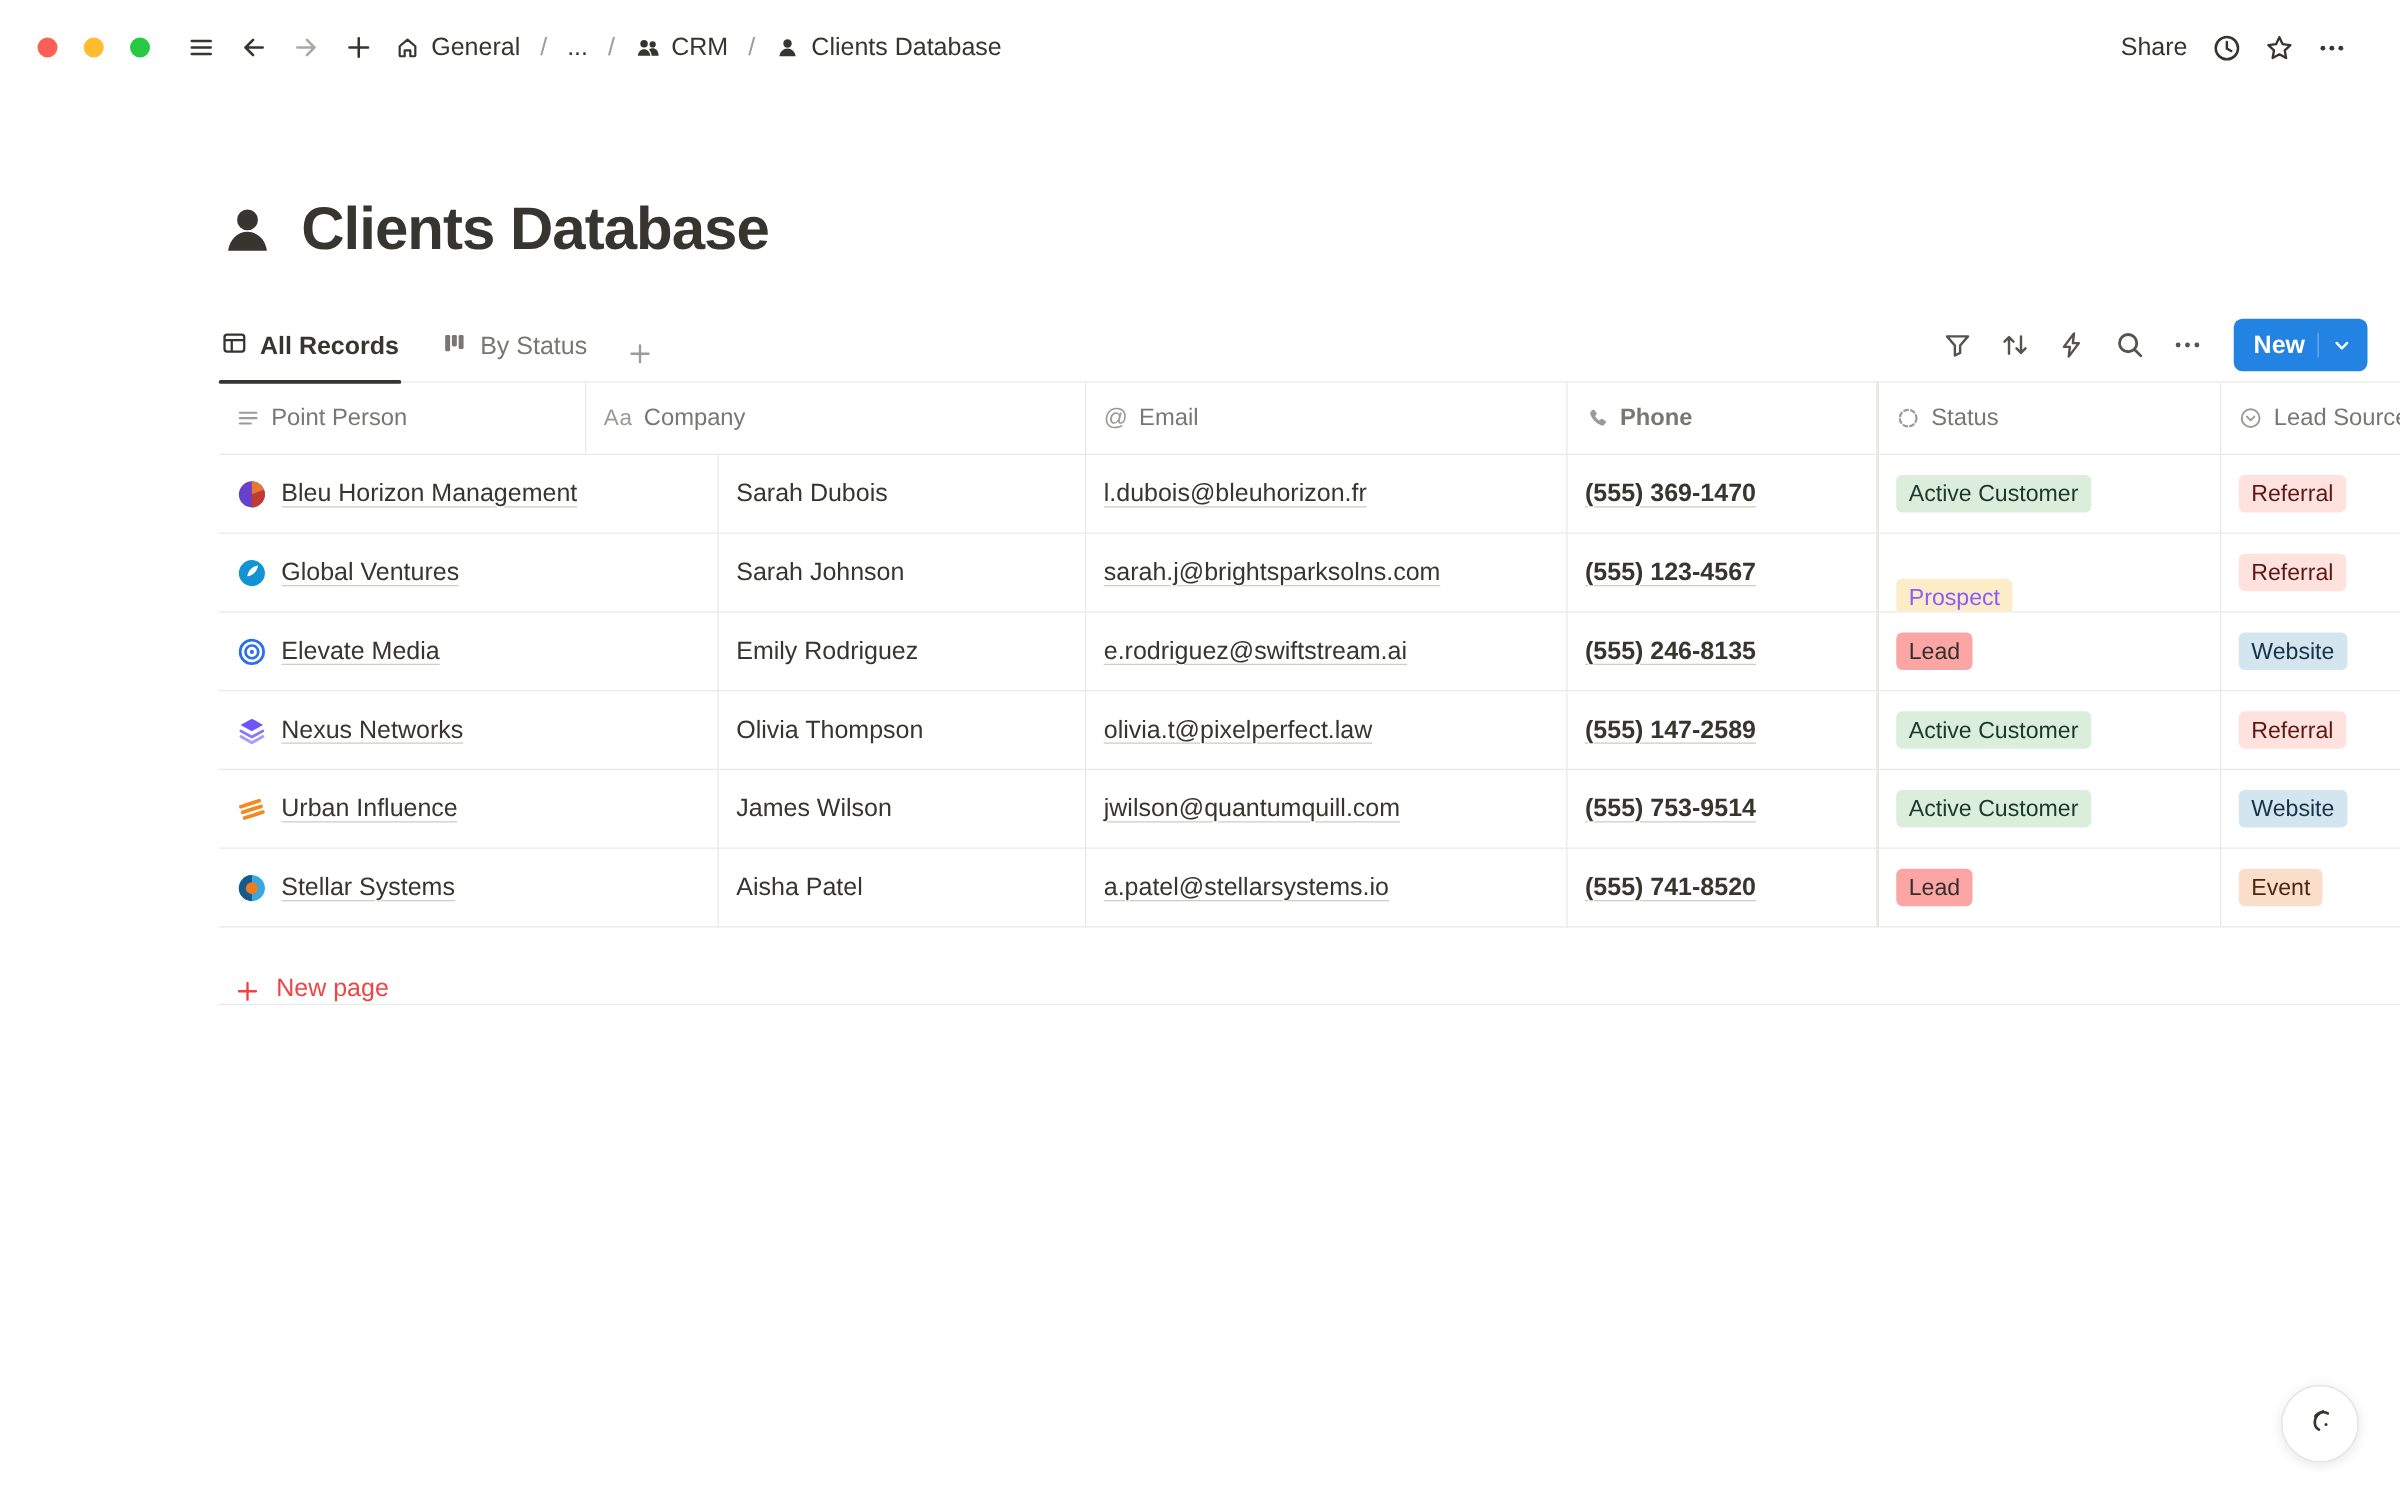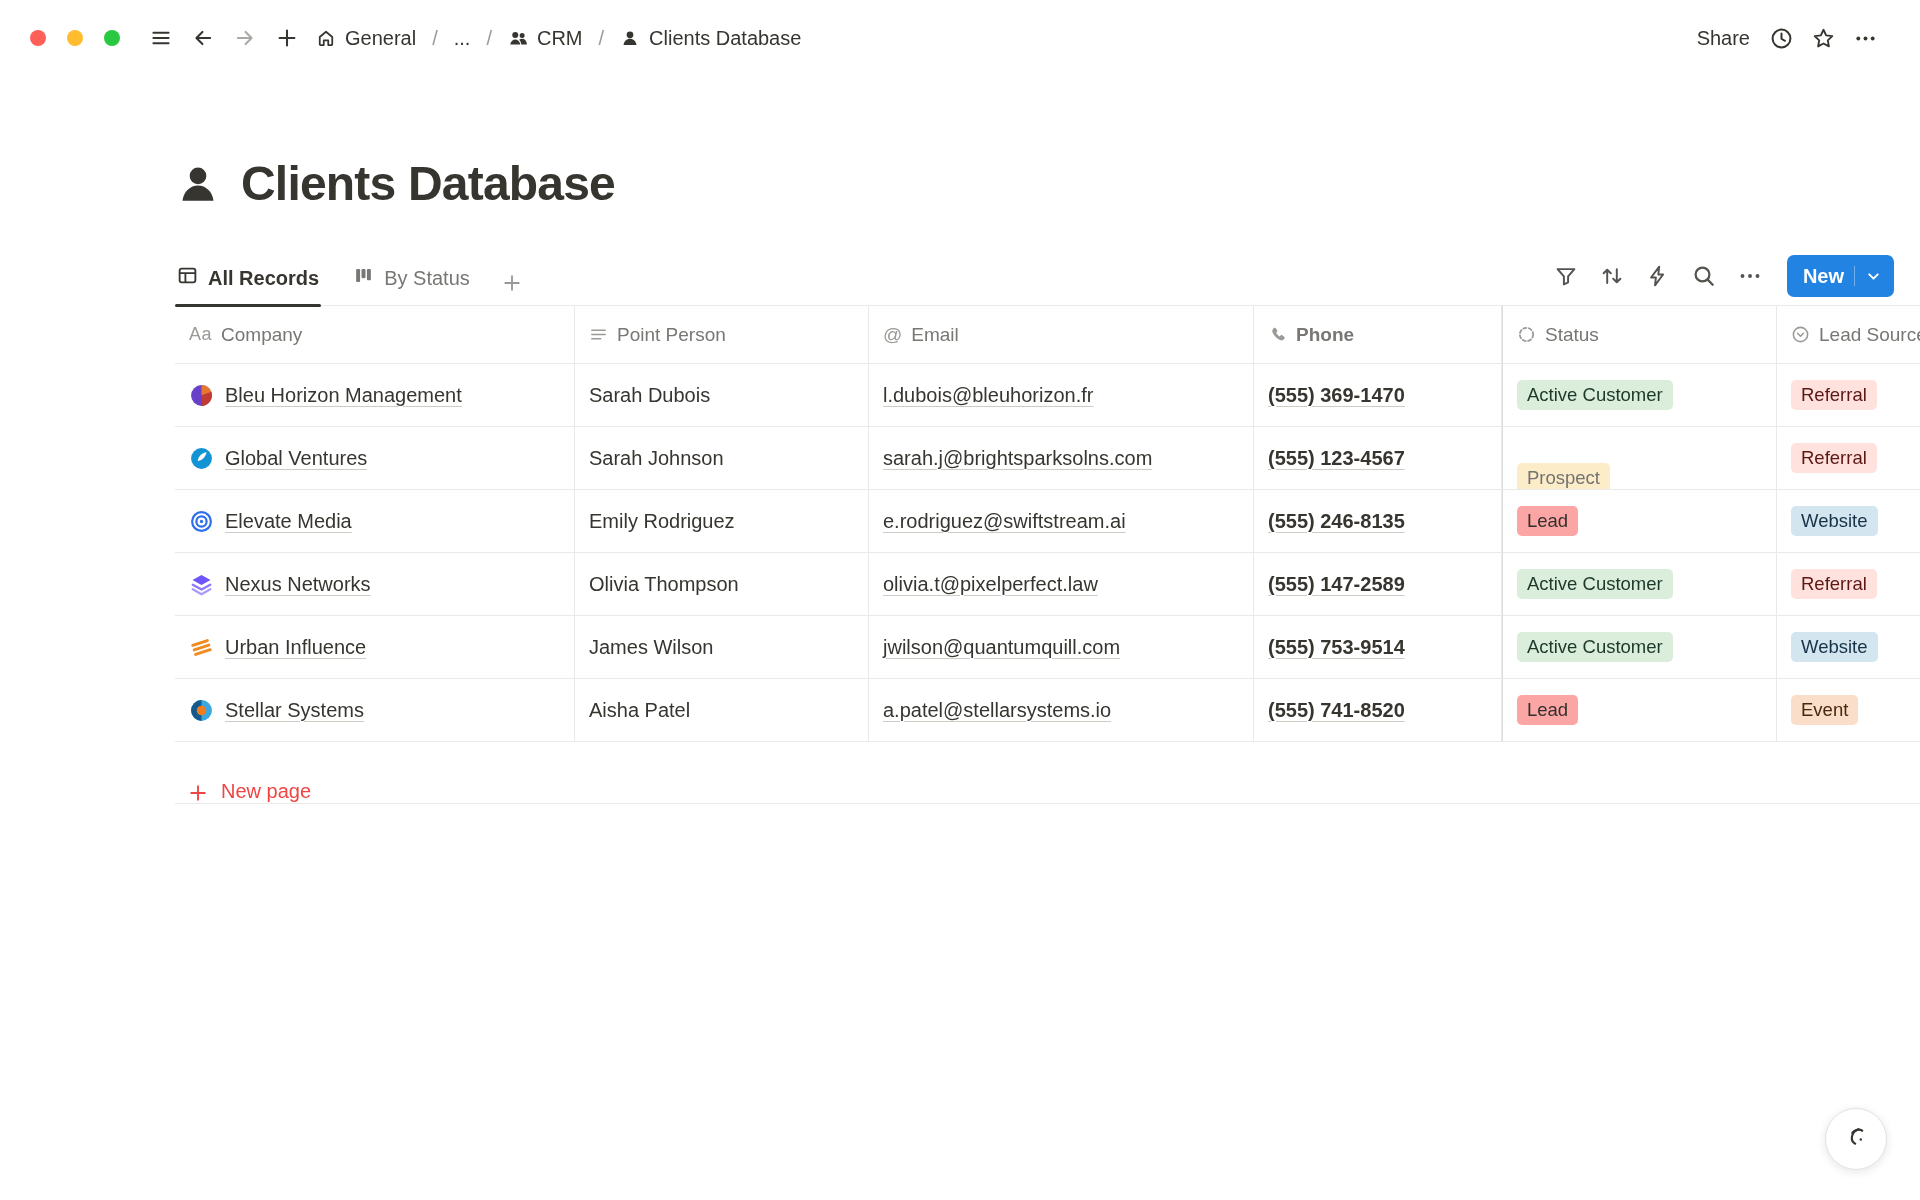--- a/index.html
+++ b/index.html
@@ -56,21 +56,21 @@
   .picon { color: #9B9A97; display: flex; align-items: center; flex: 0 0 auto; }
   .picon.aa { font-size: 18px; letter-spacing: 0.5px; }
   .picon.at { font-size: 19px; }
   .logo { width: 25px; height: 25px; margin-right: 11px; display: flex; align-items: center; justify-content: center; flex: 0 0 auto; }
   .logo svg { width: 25px; height: 25px; display: block; }
   .link { text-decoration: underline; text-decoration-color: #CFCCC6; text-underline-offset: 4px; text-decoration-thickness: 1px; }
   .company-name { font-weight: 500; color: #37352F; overflow: hidden; text-overflow: ellipsis; }
 
   .badge { display: inline-flex; align-items: center; height: 30px; padding: 0 10px; border-radius: 5px; font-size: 18.5px; line-height: 1; }
   .badge-green  { background: #DBEDDB; color: #1C3829; }
-  .badge-yellow { background: #FDECC8; color: #737373; margin-top: 40px; }
+  .badge-yellow { background: #FDECC8; color: #8b5cf6; margin-top: 40px; }
   .badge-gray   { background: #fca5a5; color: #32302C; }
   .badge-red    { background: #FFE2DD; color: #5D1715; }
   .badge-blue   { background: #D3E5EF; color: #183347; }
   .badge-orange { background: #FADEC9; color: #49290E; }
 
   .newpage { height: 62px; display: flex; align-items: flex-end; gap: 13px; padding-left: 13px; color: #ef4444; font-size: 20px; border-bottom: 1px solid #E9E9E7; }
 
   
   .fab { position: absolute; right: 33px; bottom: 30px; width: 62px; height: 62px; border-radius: 50%; background: #fff; border: 1px solid #E3E2E0; box-shadow: 0 2px 10px rgba(15,15,15,0.10); display: flex; align-items: center; justify-content: center; }
 </style>
@@ -239,31 +239,31 @@
           <svg width="17" height="17" viewBox="0 0 16 16" fill="none">
               <path d="M4 6l4 4 4-4" stroke="#fff" stroke-width="1.8" stroke-linecap="round" stroke-linejoin="round"></path>
             </svg>
         </span>
       </button>
     </div>
   </div>
 
   <div class="table">
     <div class="thead">
-      <div class="th c0">
-        <span class="picon aa">Aa</span>
-        <span>Company</span>
-      </div>
       <div class="th c1">
         <span class="picon">
           <svg width="19" height="19" viewBox="0 0 16 16" stroke="currentColor" fill="none">
               <path d="M2.4 4.4h11.2M2.4 8h11.2M2.4 11.6h7.4" stroke-width="1.4" stroke-linecap="round"></path>
             </svg>
         </span>
         <span>Point Person</span>
+      </div>
+      <div class="th c0">
+        <span class="picon aa">Aa</span>
+        <span>Company</span>
       </div>
       <div class="th c2">
         <span class="picon at">@</span>
         <span>Email</span>
       </div>
       <div class="th c3">
         <span class="picon">
           <svg width="19" height="19" viewBox="0 0 16 16" fill="currentColor">
               <path d="M4.9 2.6c.5-.5 1.3-.4 1.7.2l1.1 1.6c.3.4.2 1-.1 1.4l-.8.8c.6 1.2 1.8 2.4 3 3l.8-.8c.4-.4 1-.4 1.4-.1l1.6 1.1c.6.4.7 1.2.2 1.7l-.9.9c-.5.5-1.2.7-1.8.5-1.6-.5-3.2-1.5-4.6-2.9C5.1 8.6 4.1 7 3.6 5.4c-.2-.6 0-1.3.5-1.8z"></path>
             </svg>

